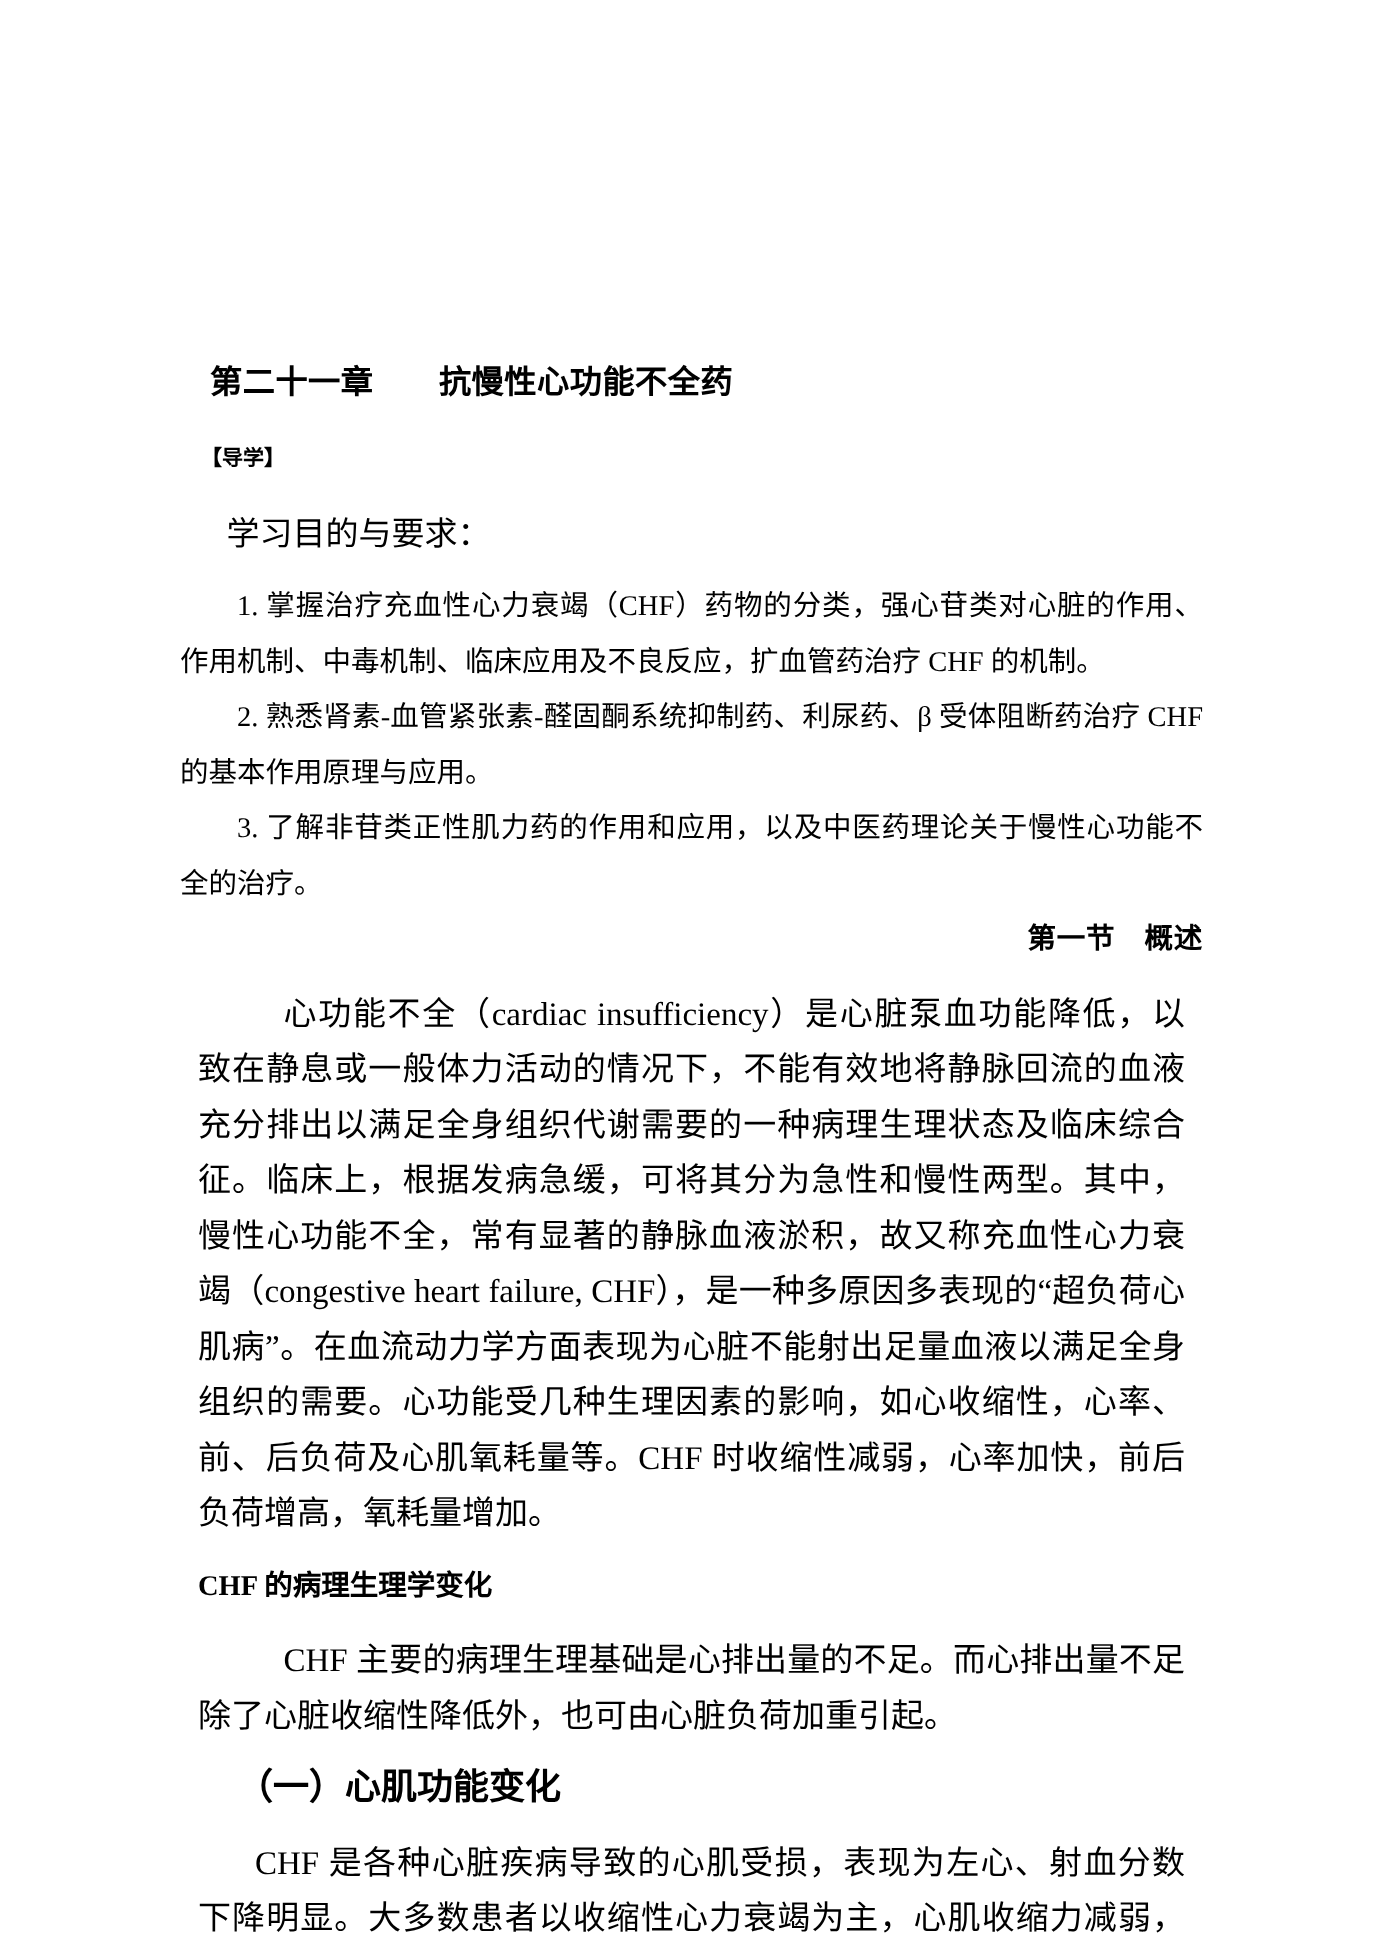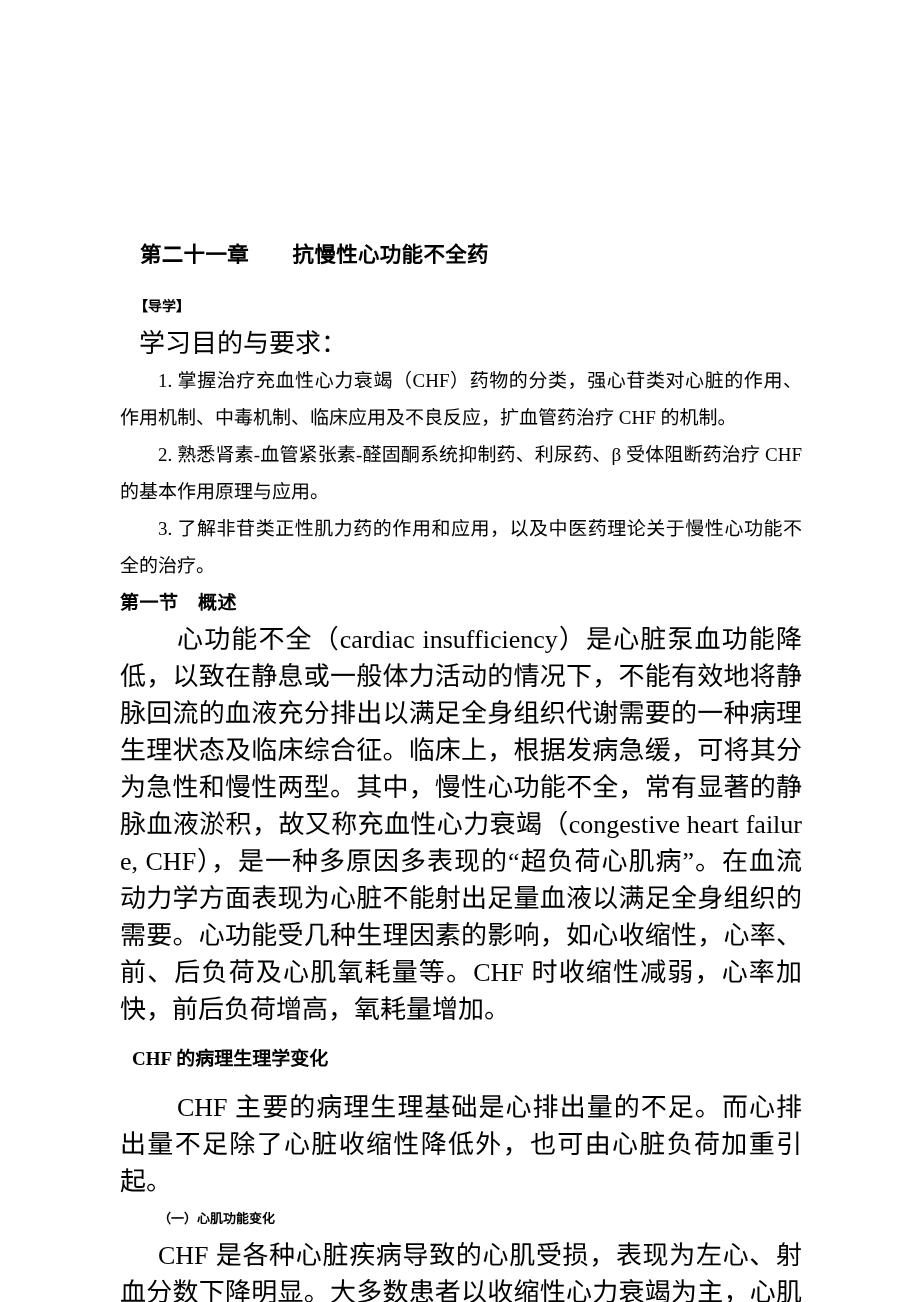--- a/index.html
+++ b/index.html
@@ -37,23 +37,23 @@
     font-size: 21.5px;
     font-weight: bold;
     letter-spacing: 0.3px;
     line-height: 34px;
     margin: 0 0 16px 20px;
     white-space: pre;
   }
 
   
   .para {
-    font-size: 26px;
+    font-size: 22px;
     line-height: 37px;
-    margin: 0;
+    margin: 12px;
     text-align: justify;
     text-justify: inter-ideograph;
     letter-spacing: 0px;
     word-break: break-all;
   }
 
   .para.indent-1 { text-indent: 19px; }
   .para.indent-2 { text-indent: 38px; }
   .para.indent-3 { text-indent: 57px; }
 
@@ -75,36 +75,36 @@
     text-justify: inter-ideograph;
     word-break: break-all;
   }
 
   
   .section-heading {
     font-size: 19px;
     font-weight: bold;
     line-height: 37px;
     margin: 0;
-    text-align: left;
+    text-align: right;
     white-space: pre;
     letter-spacing: 0.5px;
   }
 
   
   .sub-heading-bold {
     font-size: 19px;
     font-weight: bold;
     line-height: 37px;
     margin: 12px;
     text-indent: 0;
   }
 
   .sub-heading-paren {
-    font-size: 13px;
+    font-size: 24px;
     line-height: 37px;
     margin: 0;
     text-indent: 38px;
   }
 </style>
 </head>
 <body>
 
 <div class="page">
   <div class="content">

